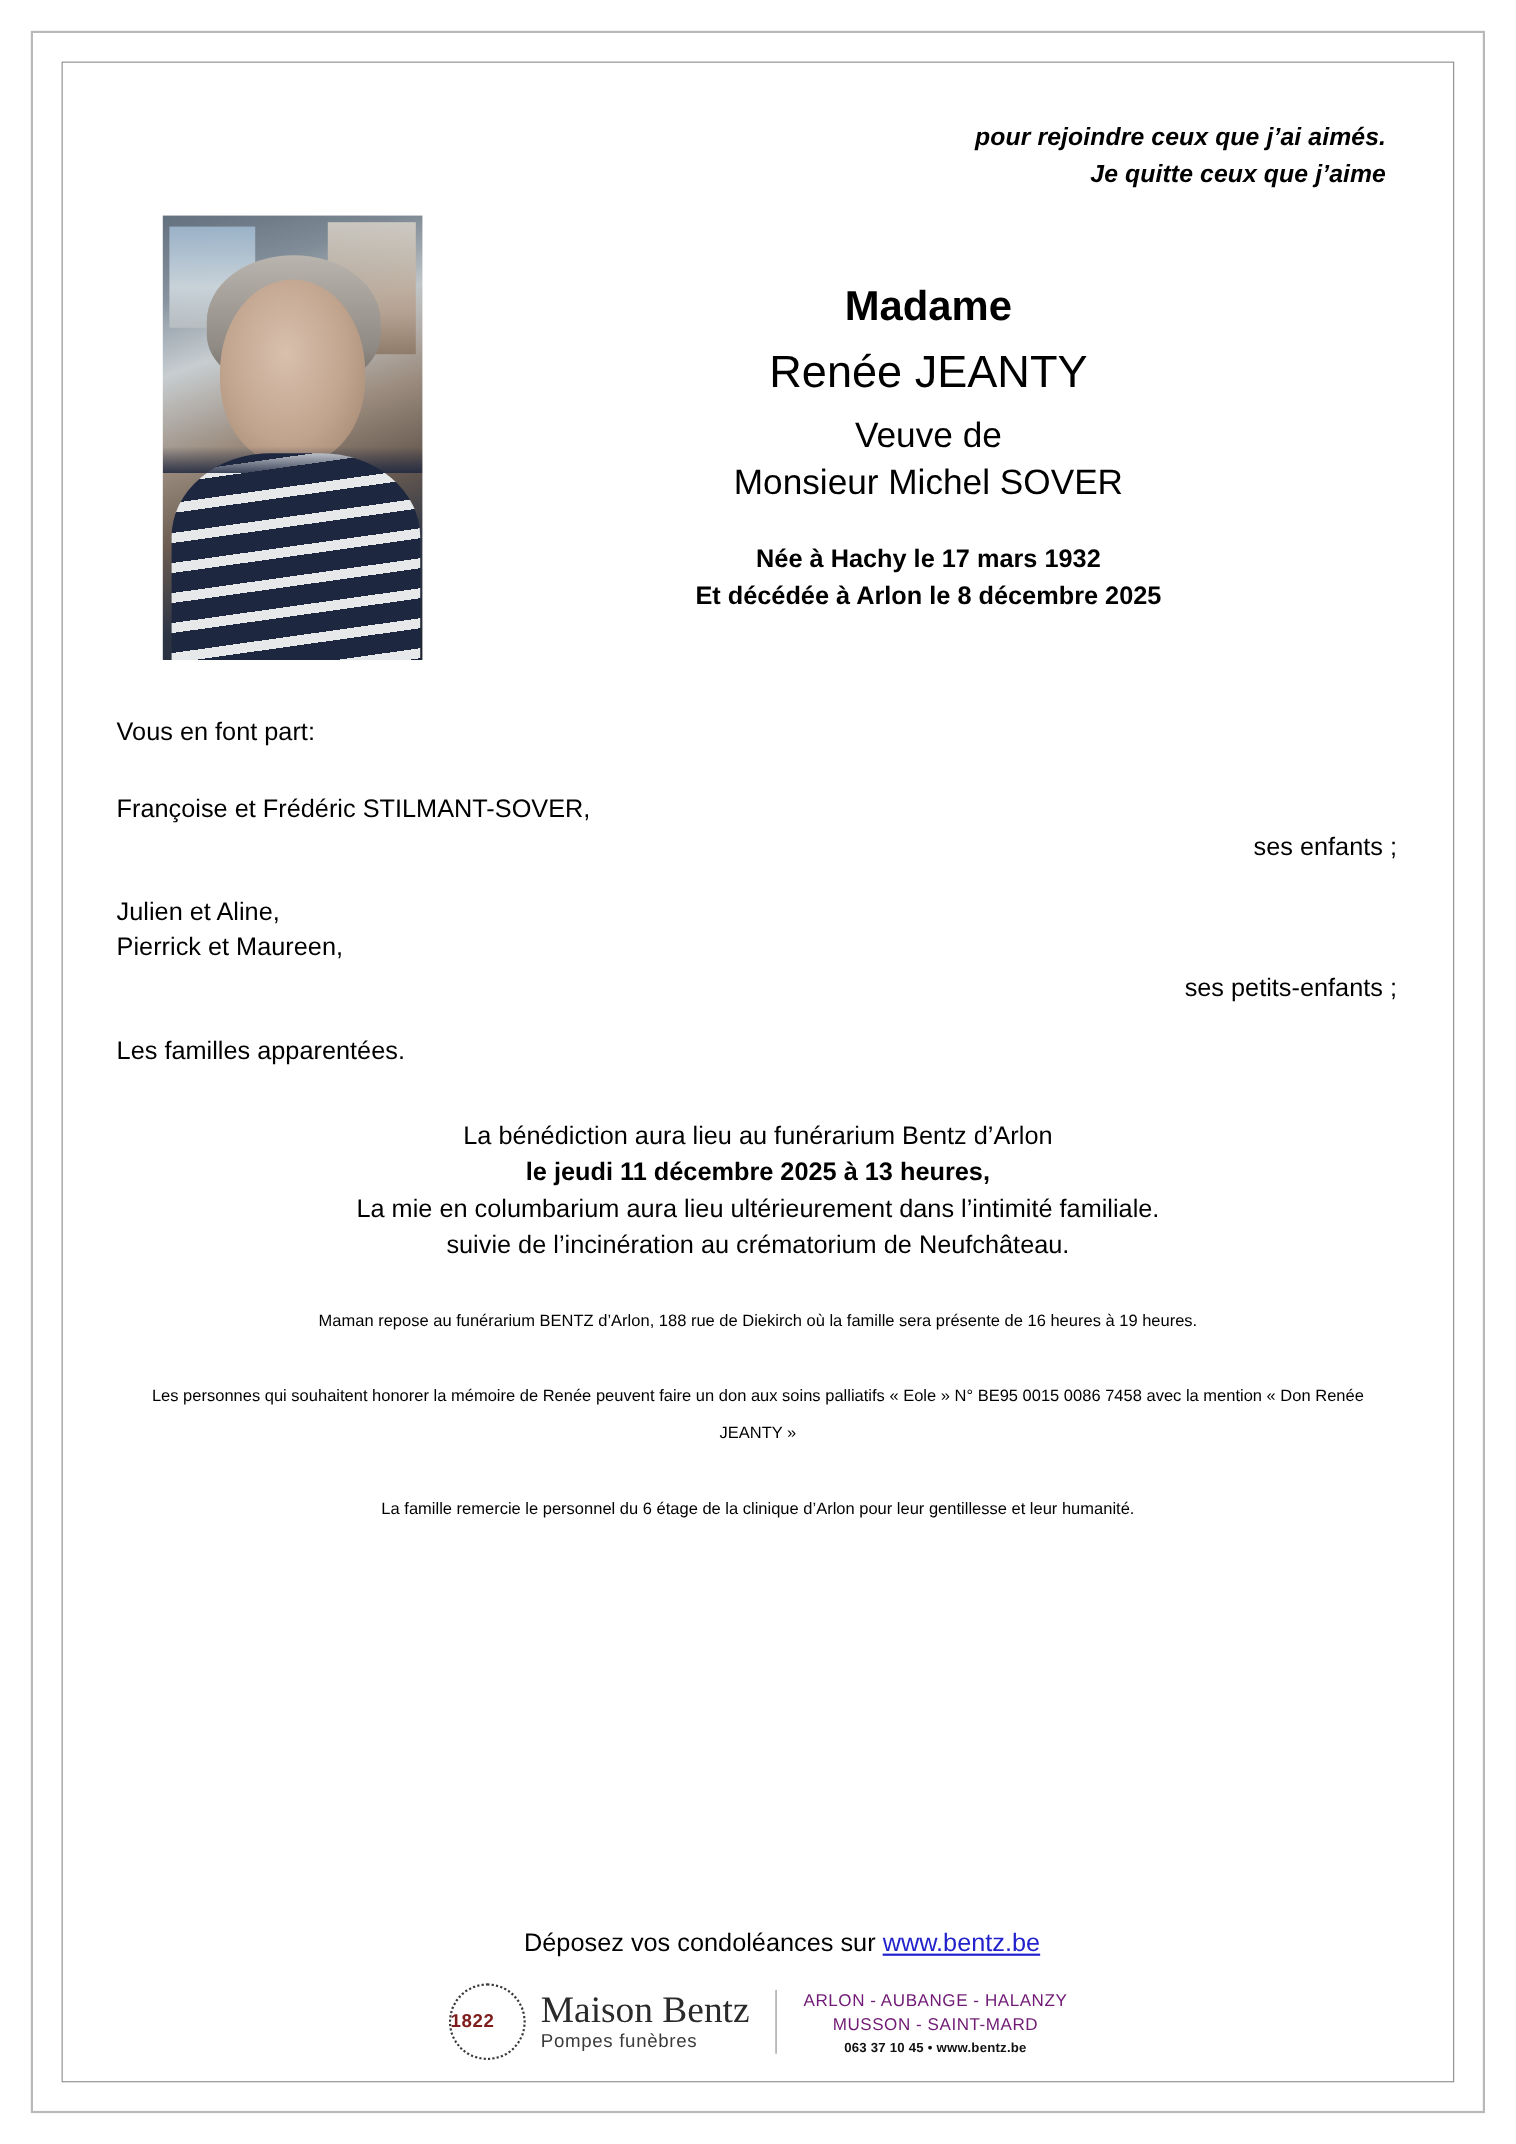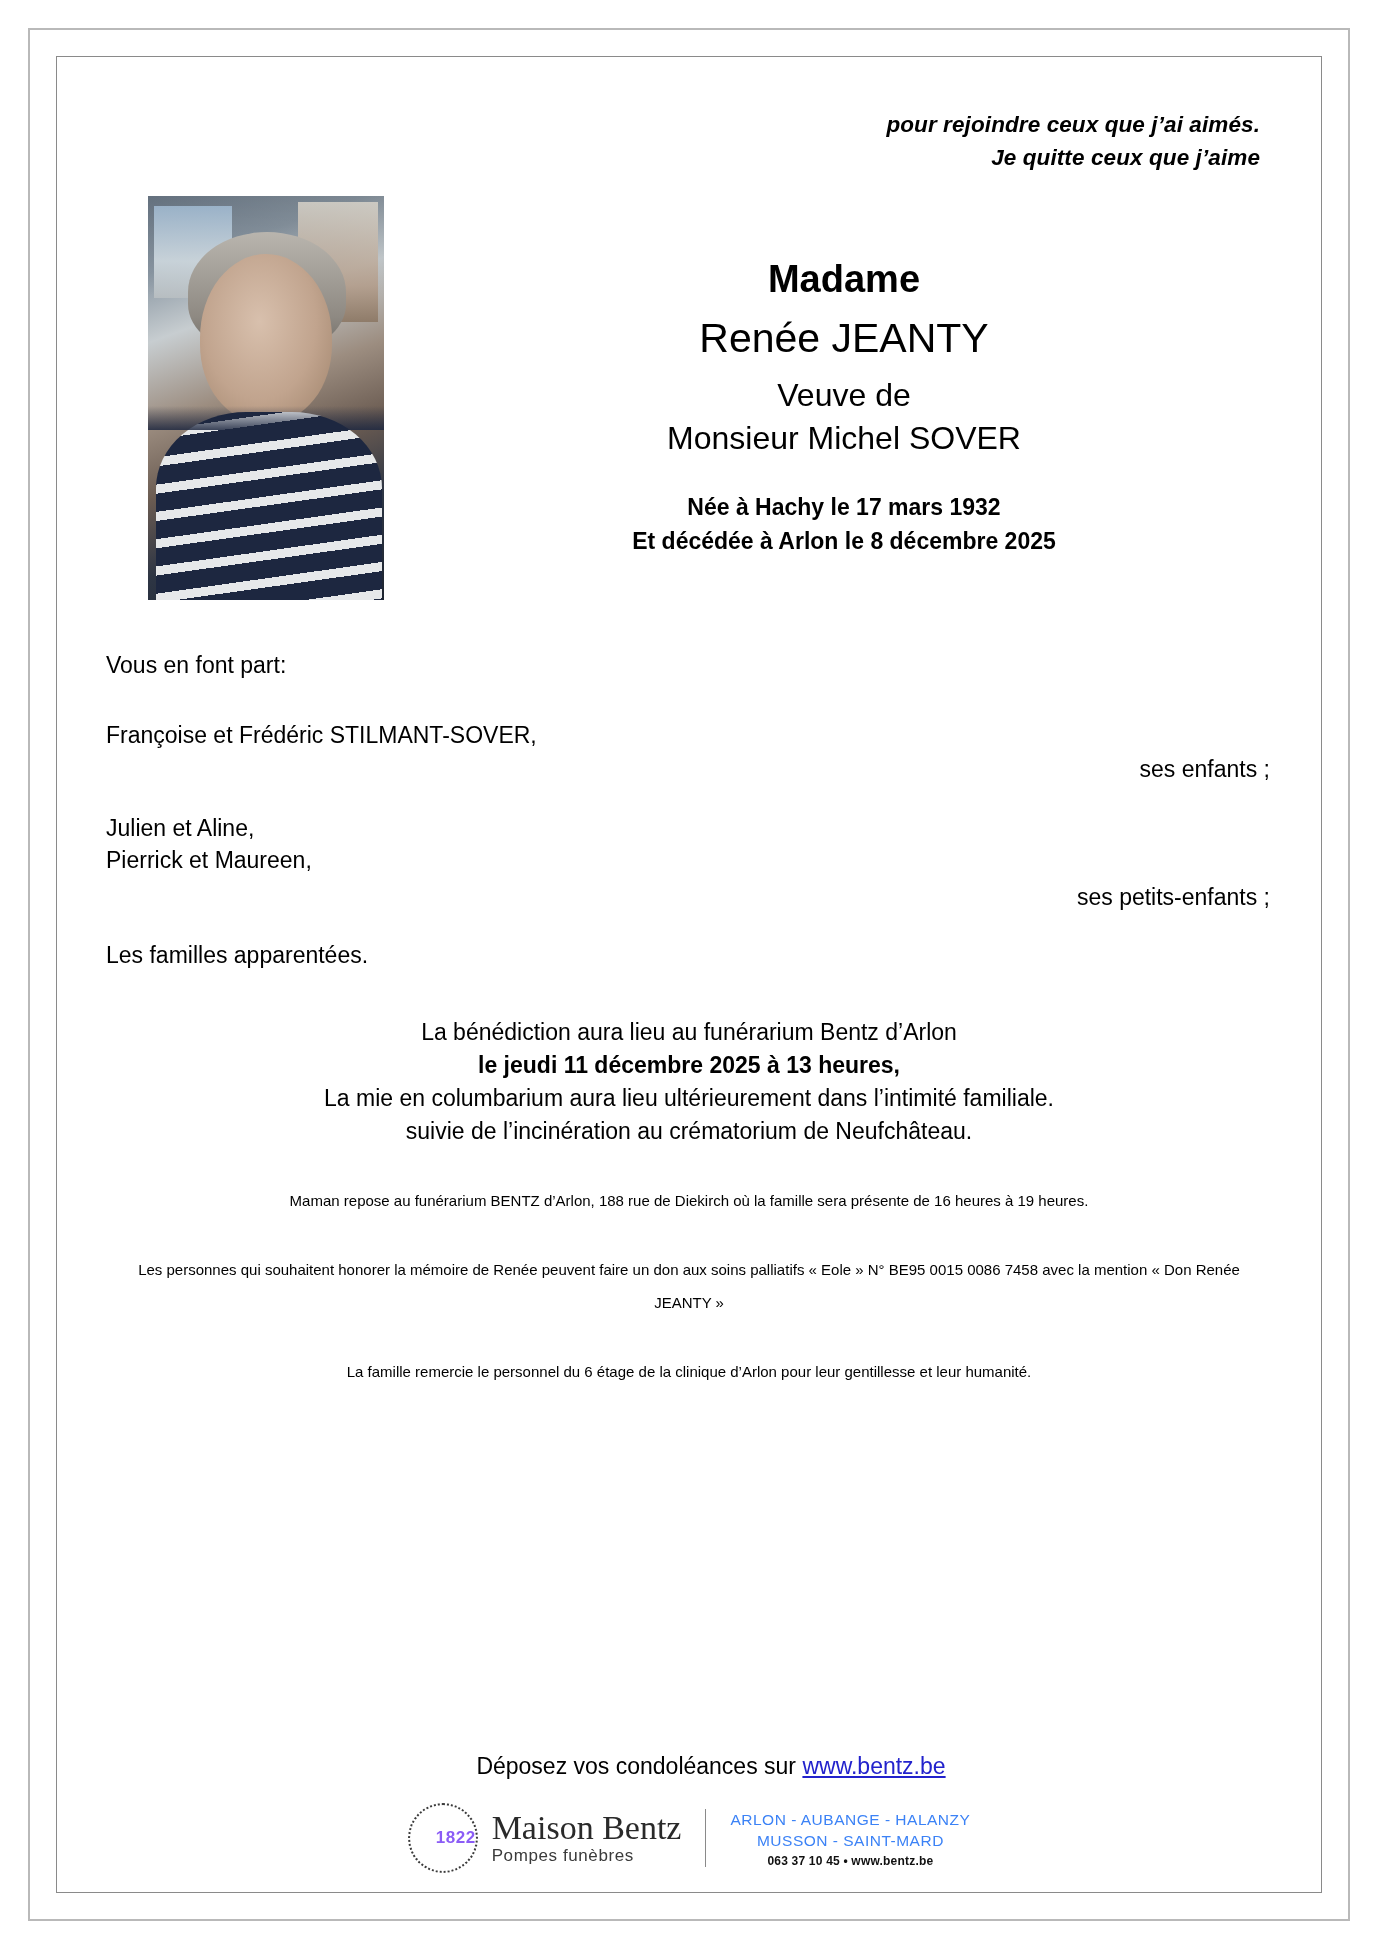--- a/index.html
+++ b/index.html
@@ -204,24 +204,24 @@
     justify-content: center;
     align-items: center;
     gap: 14px;
   }
   .wreath {
     width: 66px; height: 66px;
     border-radius: 50%;
     border: 2px dotted #3a3a3a;
     display: flex;
     align-items: center;
-    justify-content: flex-end;
+    justify-content: flex-start;
     font-size: 17px;
     font-weight: bold;
-    color: #8b5cf6;
+    color: #7f1d1d;
     letter-spacing: 0.5px;
   }
   .logo-text { text-align: left; }
   .logo-main {
     font-family: "Liberation Serif", serif;
     font-size: 34px;
     color: #2a2a2a;
     line-height: 36px;
   }
   .logo-sub {
@@ -231,21 +231,21 @@
   }
   .logo-divider {
     width: 1px;
     height: 58px;
     background: #8a8a8a;
     margin: 0 10px;
   }
   .logo-right { text-align: center; }
   .logo-towns {
     font-size: 15.5px;
-    color: #3b82f6;
+    color: #701a75;
     line-height: 21px;
     letter-spacing: 0.5px;
   }
   .logo-contact {
     font-size: 12px;
     font-weight: bold;
     color: #111111;
     margin-top: 3px;
     letter-spacing: 0.2px;
   }

